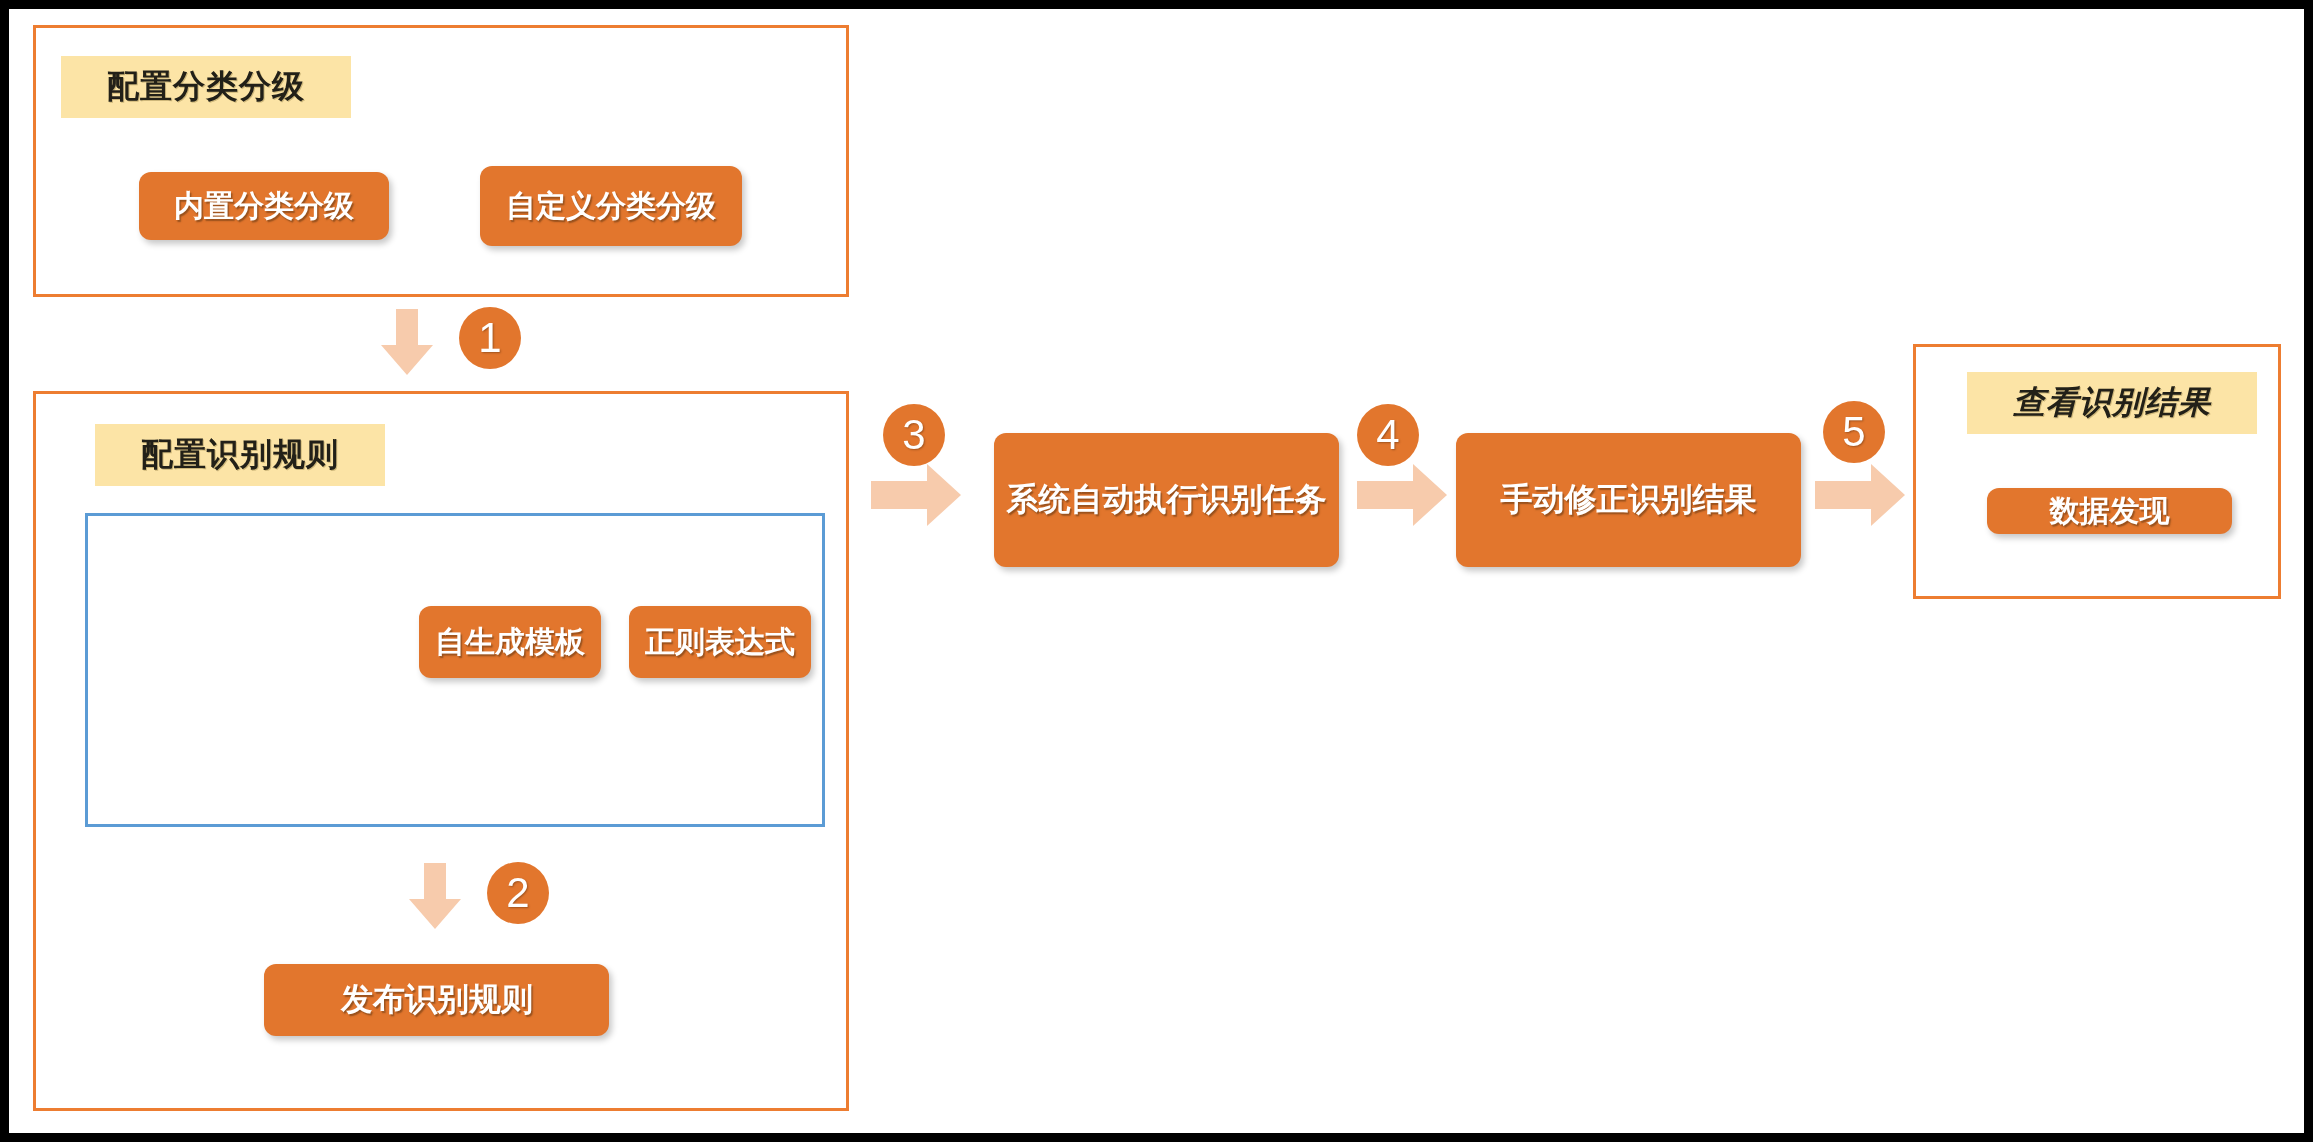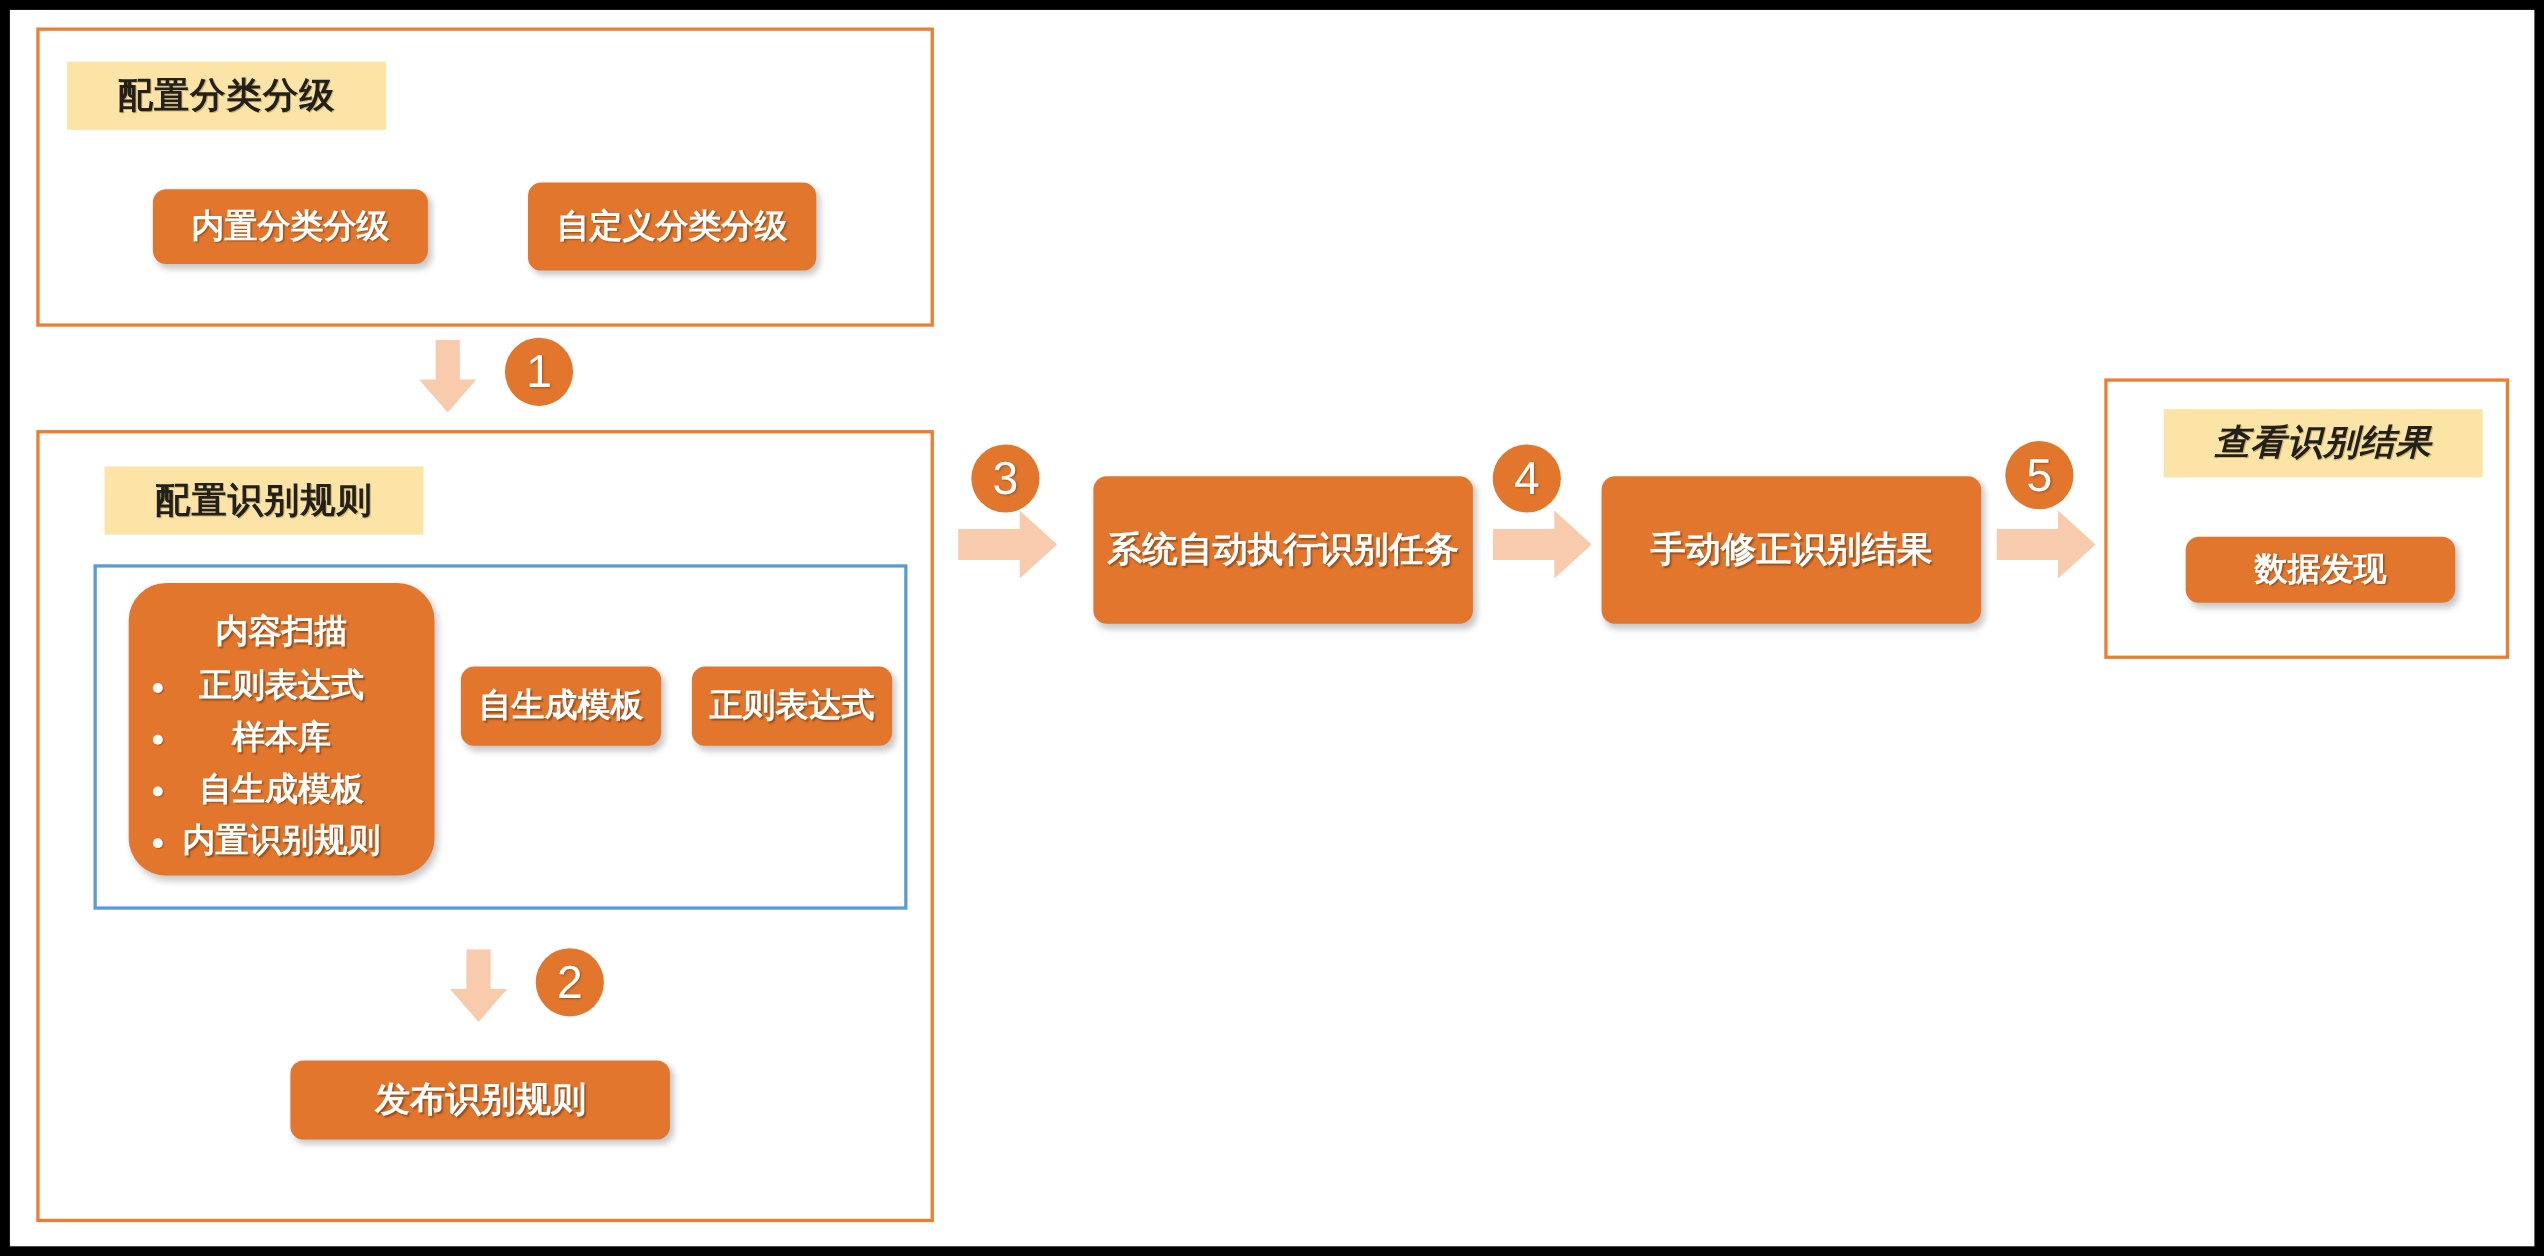--- a/index.html
+++ b/index.html
@@ -174,29 +174,20 @@
     <div class="num" style="left:450px; top:298px;">1</div>
 
     <div class="panel" style="left:24px; top:382px; width:816px; height:720px;">
     </div>
 
     <div class="hl" style="left:86px; top:415px; width:290px; height:62px; font-size:32px;">配置识别规则</div>
 
     <div class="blue-panel" style="left:76px; top:504px; width:740px; height:314px;">
     </div>
 
-    <div id="content-scan-block">
-      <div id="content-scan-title">内容扫描</div>
-      <ul id="content-scan-list">
-        <li>正则表达式</li>
-        <li>样本库</li>
-        <li>自生成模板</li>
-        <li>内置识别规则</li>
-      </ul>
-    </div>
 
     <div class="pill" style="left:410px; top:597px; width:182px; height:72px; font-size:30px;">自生成模板</div>
 
     <div class="pill" style="left:620px; top:597px; width:182px; height:72px; font-size:30px;">正则表达式</div>
 
     <div class="arrow-down" style="left:400px; top:854px;">
       <svg class="arrow-shape" viewBox="0 0 52 66" preserveAspectRatio="none" aria-hidden="true">
         <polygon points="15,0 37,0 37,36 52,36 26,66 0,36 15,36" fill="#F7CBAC"></polygon>
       </svg>
     </div>
@@ -227,16 +218,16 @@
         <polygon points="0,17 56,17 56,0 90,31 56,62 56,45 0,45" fill="#F7CBAC"></polygon>
       </svg>
     </div>
     <div class="num" style="left:1814px; top:392px;">5</div>
 
     <div class="panel" style="left:1904px; top:335px; width:368px; height:255px;">
     </div>
 
     <div class="hl" style="left:1958px; top:363px; width:290px; height:62px; font-size:32px;font-style:italic;">查看识别结果</div>
 
-    <div class="pill" style="left:1978px; top:479px; width:245px; height:60px; font-size:30px;">数据发现</div>
+    <div class="pill" style="left:1978px; top:479px; width:245px; height:46px; font-size:30px;">数据发现</div>
 
   </div>
 </div>
 
 </body></html>

